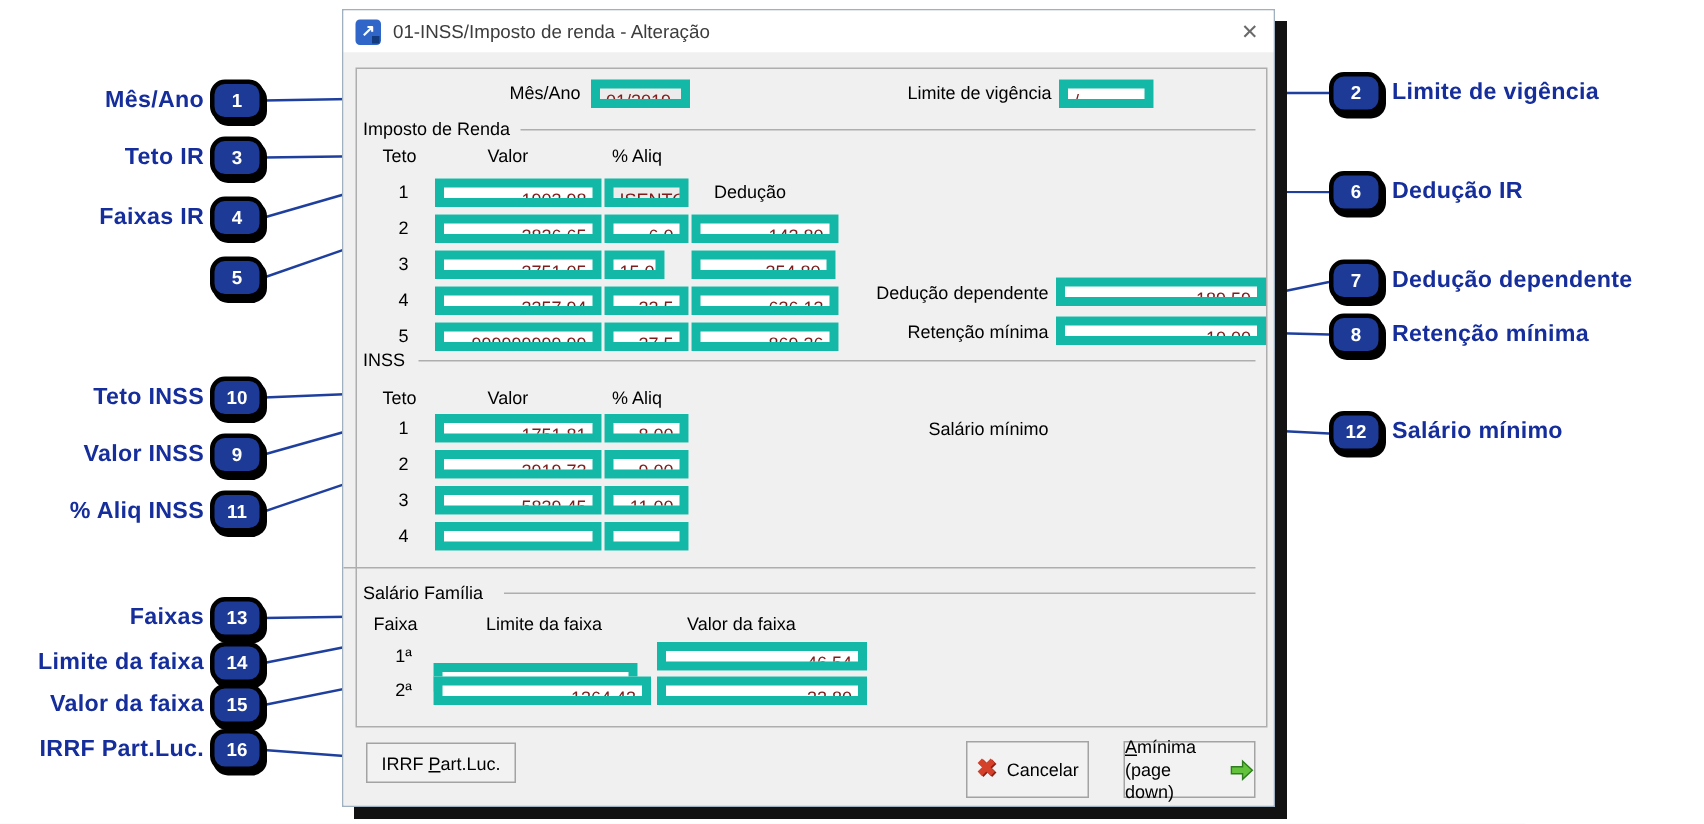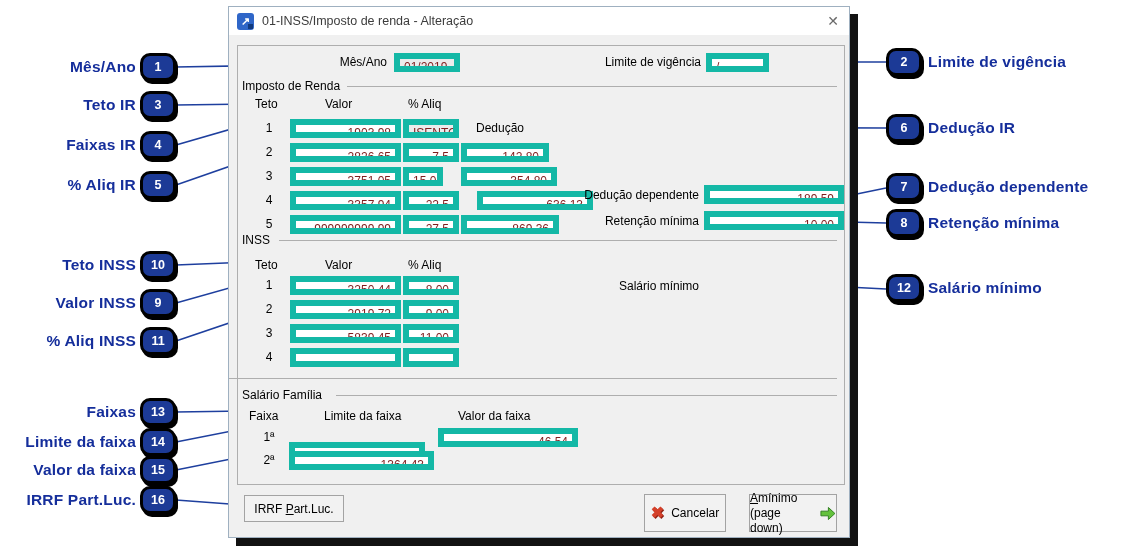--- a/index.html
+++ b/index.html
@@ -91,21 +91,20 @@
       <line x1="528" y1="127" x2="886" y2="128"></line>
       <line x1="847" y1="196" x2="886" y2="188"></line>
       <line x1="847" y1="222" x2="886" y2="223"></line>
       <line x1="847" y1="287" x2="886" y2="289"></line>
     </g>
   </svg>
 
   <div class="alabel left" style="top:57px">Mês/Ano</div>
   <div class="alabel left" style="top:95px">Teto IR</div>
   <div class="alabel left" style="top:135px">Faixas IR</div>
-  <div class="alabel left" style="top:175px">% Aliq IR</div>
   <div class="alabel left" style="top:255px">Teto INSS</div>
   <div class="alabel left" style="top:331px">% Aliq INSS</div>
   <div class="alabel left" style="top:293px">Valor INSS</div>
   <div class="alabel left" style="top:402px">Faixas</div>
   <div class="alabel left" style="top:432px">Limite da faixa</div>
   <div class="alabel left" style="top:460px">Valor da faixa</div>
   <div class="alabel left" style="top:490px">IRRF Part.Luc.</div>
 
   <div class="badge" style="left:140px;top:53px">
       <span>1</span>
@@ -185,52 +184,52 @@
       <div class="hdr" style="left:96px;top:62px">Valor</div>
       <div class="hdr" style="left:179px;top:62px">% Aliq</div>
       <div class="flabel" style="left:247px;top:86px">Dedução</div>
 
       <div class="cellno" style="left:20px;top:86px">1</div>
       <div class="field num" style="left:61px;top:84px;width:111px">1903,98</div>
       <div class="field ro" style="left:174px;top:84px;width:56px">ISENTO</div>
 
       <div class="cellno" style="left:20px;top:110px">2</div>
       <div class="field num" style="left:61px;top:108px;width:111px">2826,65</div>
-      <div class="field num" style="left:174px;top:108px;width:56px">7,5</div>
-      <div class="field num" style="left:232px;top:108px;width:88px">142,80</div>
+      <div class="field num" style="left:174px;top:108px;width:56px">6,0</div>
+      <div class="field num" style="left:232px;top:108px;width:98px">142,80</div>
 
       <div class="cellno" style="left:20px;top:134px">3</div>
       <div class="field num" style="left:61px;top:132px;width:111px">3751,05</div>
       <div class="field num" style="left:174px;top:132px;width:40px">15,0</div>
       <div class="field num" style="left:232px;top:132px;width:96px">354,80</div>
 
       <div class="cellno" style="left:20px;top:158px">4</div>
       <div class="field num" style="left:61px;top:156px;width:111px">3357,94</div>
       <div class="field num" style="left:174px;top:156px;width:56px">22,5</div>
-      <div class="field num" style="left:248px;top:156px;width:116px">636,13</div>
+      <div class="field num" style="left:232px;top:156px;width:98px">636,13</div>
 
       <div class="cellno" style="left:20px;top:182px">5</div>
       <div class="field num" style="left:61px;top:180px;width:111px">999999999,99</div>
       <div class="field num" style="left:174px;top:180px;width:56px">27,5</div>
       <div class="field num" style="left:232px;top:180px;width:98px">869,36</div>
 
       <div class="flabel r" style="left:280px;top:153px;width:190px">Dedução dependente</div>
       <div class="field num" style="left:475px;top:150px;width:140px">189,59</div>
       <div class="flabel r" style="left:280px;top:179px;width:190px">Retenção mínima</div>
       <div class="field num" style="left:475px;top:176px;width:140px">10,00</div>
 
       <div class="sec-title" style="left:10px;top:198px">INSS</div>
       <div class="sec-line" style="left:50px;top:205px;width:558px"></div>
 
       <div class="hdr" style="left:26px;top:223px">Teto</div>
       <div class="hdr" style="left:96px;top:223px">Valor</div>
       <div class="hdr" style="left:179px;top:223px">% Aliq</div>
 
       <div class="cellno" style="left:20px;top:243px">1</div>
-      <div class="field num" style="left:61px;top:241px;width:111px">3250,44</div>
+      <div class="field num" style="left:61px;top:241px;width:111px">1751,81</div>
       <div class="field num" style="left:174px;top:241px;width:56px">8,00</div>
 
       <div class="cellno" style="left:20px;top:267px">2</div>
       <div class="field num" style="left:61px;top:265px;width:111px">2919,72</div>
       <div class="field num" style="left:174px;top:265px;width:56px">9,00</div>
 
       <div class="cellno" style="left:20px;top:291px">3</div>
       <div class="field num" style="left:61px;top:289px;width:111px">5839,45</div>
       <div class="field num" style="left:174px;top:289px;width:56px">11,00</div>
 
@@ -247,33 +246,34 @@
       <div class="hdr" style="left:20px;top:374px">Faixa</div>
       <div class="hdr" style="left:95px;top:374px">Limite da faixa</div>
       <div class="hdr" style="left:229px;top:374px">Valor da faixa</div>
 
       <div class="cellno" style="left:20px;top:395px">1ª</div>
       <div class="field num" style="left:60px;top:407px;width:136px">907,77</div>
       <div class="field num" style="left:209px;top:393px;width:140px">46,54</div>
 
       <div class="cellno" style="left:20px;top:418px">2ª</div>
       <div class="field num" style="left:60px;top:416px;width:145px">1364,43</div>
+      <div class="field num" style="left:209px;top:416px;width:140px">32,80</div>
 
       <div class="btn" style="left:15px;top:460px;width:100px;height:27px">
         <span><span>IRRF&nbsp;</span><span class="u">P</span><span>art.Luc.</span></span>
       </div>
 
       <div class="btn" style="left:415px;top:459px;width:82px;height:38px">
         <span class="btn-cancel-icon">✖</span>
         <span>Cancelar</span>
       </div>
 
       <div class="btn" style="left:520px;top:459px;width:88px;height:38px">
         <span class="btn-adv-text">
-          <span class="u">A</span><span>mínimo</span><br>
+          <span class="u">A</span><span>mínima</span><br>
           <span>(page down)</span>
         </span>
         <svg class="arrow-ico" width="17" height="15" viewBox="0 0 17 15">
           <path d="M1 5 h8 V1 l7 6.5 L9 14 v-4 H1 z" fill="#63c23c" stroke="#2e7d1e" stroke-width="1"></path>
         </svg>
       </div>
     </div>
   </div>
 </div>
 

